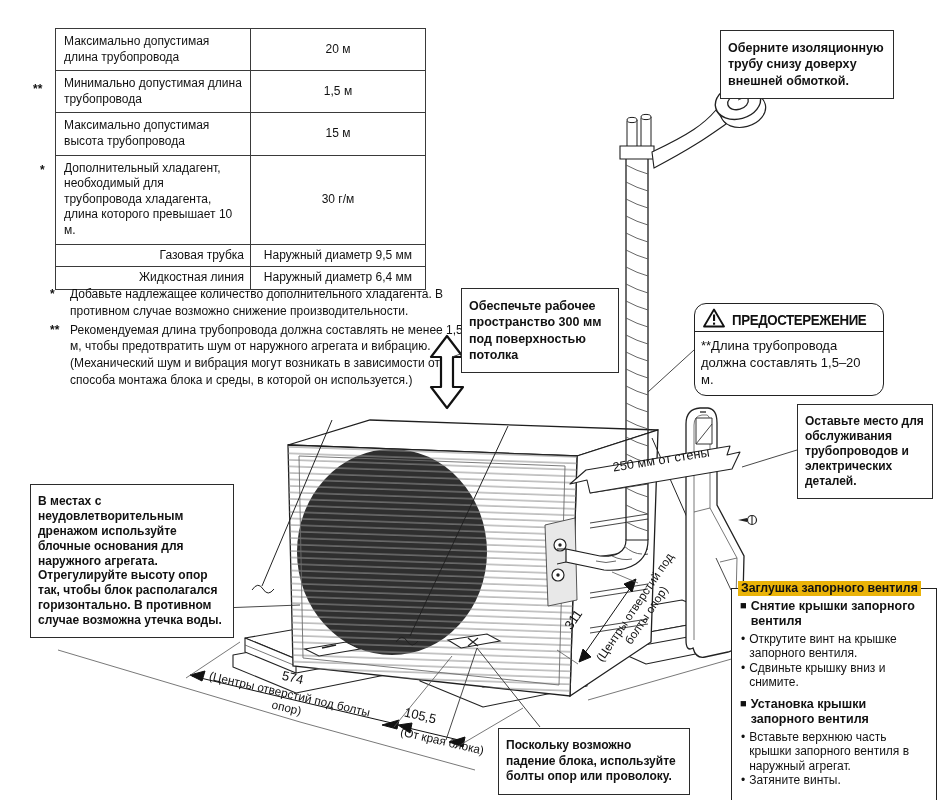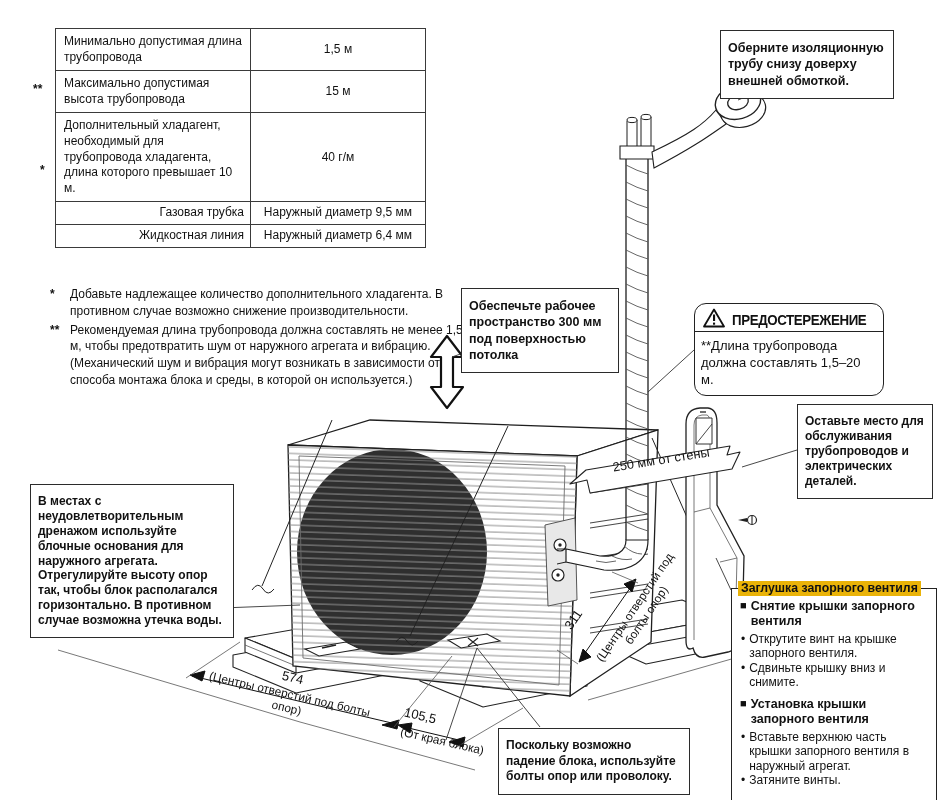--- a/index.html
+++ b/index.html
@@ -206,31 +206,35 @@
       <path d="M797,450 L742,467"></path>
       <path d="M222,608 L300,605"></path>
       <path d="M477,648 L540,727"></path>
       <path d="M477,648 L446,740"></path>
       <path d="M716,558 L731,590"></path>
     </g>
   </svg>
 
   <table class="spec-table">
     <tbody>
+        <tr>
+      <td class="lbl">Максимально допустимая длина трубопровода</td>
+      <td class="val">20 м</td>
+    </tr>
     <tr>
       <td class="lbl">Минимально допустимая длина трубопровода</td>
       <td class="val">1,5 м</td>
     </tr>
     <tr>
       <td class="lbl">Максимально допустимая высота трубопровода</td>
       <td class="val">15 м</td>
     </tr>
     <tr>
       <td class="lbl">Дополнительный хладагент, необходимый для трубопровода хладагента, длина которого превышает 10 м.</td>
-      <td class="val">40 г/м</td>
+      <td class="val">30 г/м</td>
     </tr>
     <tr class="center">
       <td class="lbl">Газовая трубка</td>
       <td class="val">Наружный диаметр 9,5 мм</td>
     </tr>
     <tr class="center">
       <td class="lbl">Жидкостная линия</td>
       <td class="val">Наружный диаметр 6,4 мм</td>
     </tr>
   </tbody>

